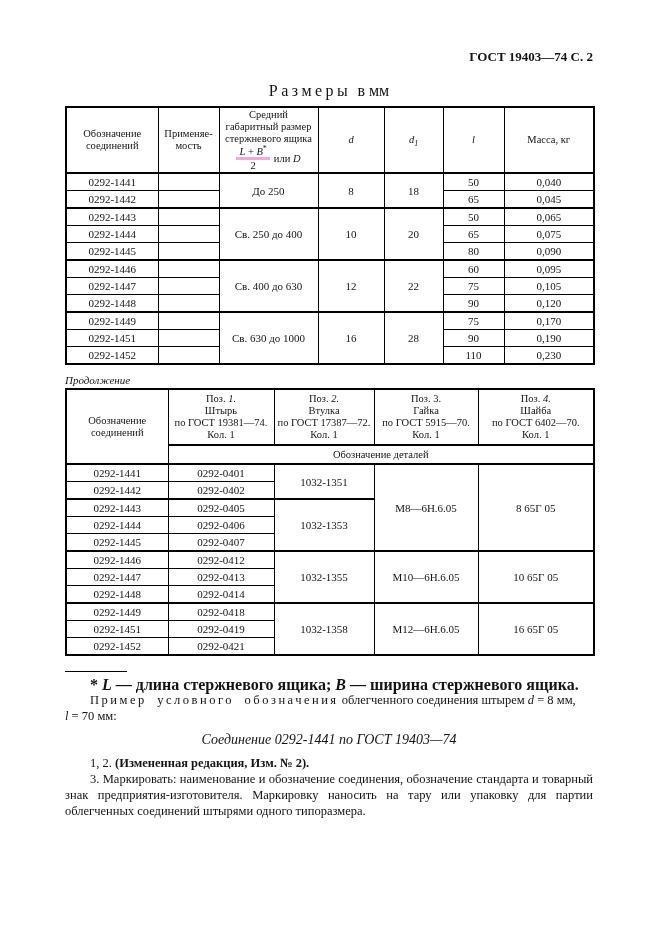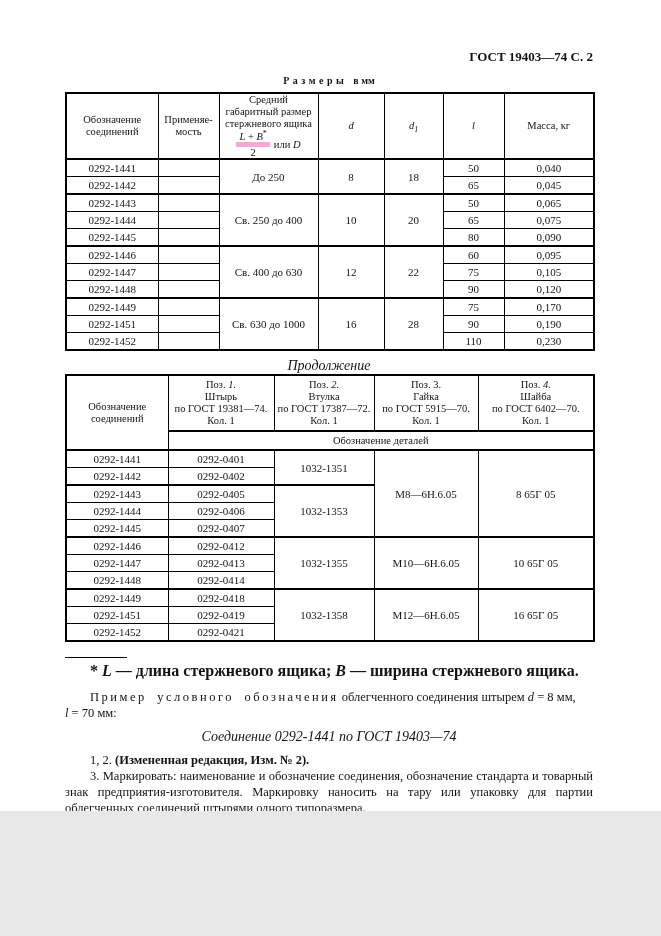--- a/index.html
+++ b/index.html
@@ -1,18 +1,18 @@
 <!DOCTYPE html>
 <html><head>
 <meta charset="utf-8">
 <style>
   html,body{margin:0;padding:0;background:#e8e8e8;}
   .page{
     position:relative;
-    width:661px;height:811px;
+    width:661px;height:936px;
     background:#ffffff;
     font-family:"Liberation Serif", serif;
     color:#141414;
     overflow:hidden;
     box-sizing:border-box;
   }
   .content{padding:50px 68px 0 65px;}
   .it{font-style:italic;}
   .bd{font-weight:bold;}
   .spaced-words{letter-spacing:2.5px;word-spacing:5px;}
@@ -20,23 +20,22 @@
   sub{font-size:8px;line-height:0;}
 
   .gost-header{
     text-align:right;
     font-weight:bold;
     font-size:13px;
     line-height:14px;
   }
   .size-caption{
     text-align:center;
-    font-size:10px;
-    margin-top:11px;
-    font-weight:bold;
+    font-size:16px;
+    margin-top:18px;
   }
   .size-caption .spaced{letter-spacing:3.5px;margin-right:6px;}
 
   table{
     border-collapse:collapse;
     table-layout:fixed;
     width:528px;
     margin-top:6px;
     font-size:11px;
   }
@@ -56,28 +55,28 @@
   }
   #table1 thead th{height:64px;}
   #table2 thead tr.hmain th{height:54px;}
   #table2 thead tr.hsub th{height:17px;}
   tbody td{height:16px;line-height:12px;}
   tr.gs td{border-top:2px solid #000;}
   tr.sgs td{border-top:2px solid #000;}
 
   .formula{display:inline-flex;align-items:center;justify-content:center;margin-top:1px;}
   .frac{display:inline-block;text-align:center;line-height:11px;}
-  .frac .num{display:block;border-bottom:5px solid #f9a8d4;padding:0 3px;}
+  .frac .num{display:block;border-bottom:3px solid #f9a8d4;padding:0 3px;}
   .frac .den{display:block;}
   .frac-suffix{margin-left:4px;}
 
   .continuation{
-    text-align:center;
+    text-align:left;
     font-style:italic;
-    font-size:14px;
+    font-size:11px;
     margin-top:9px;
     line-height:12px;
   }
   #table2{margin-top:2px;}
 
   .fn-rule{
     width:62px;height:0;
     border-top:1px solid #000;
     margin:15px 0 5px 0;
   }
@@ -87,21 +86,21 @@
     padding-left:25px;
     font-weight:bold;
   }
   .body-p{
     font-size:12.5px;
     line-height:16px;
     text-align:justify;
     text-indent:25px;
     margin:0;
   }
-  .example-p{margin-top:11px;}
+  .example-p{}
   .designation{
     text-align:center;
     font-style:italic;
     font-size:14px;
     margin:8px 0 7px 0;
     text-indent:0;
   }
 </style>
 </head>
 <body>

